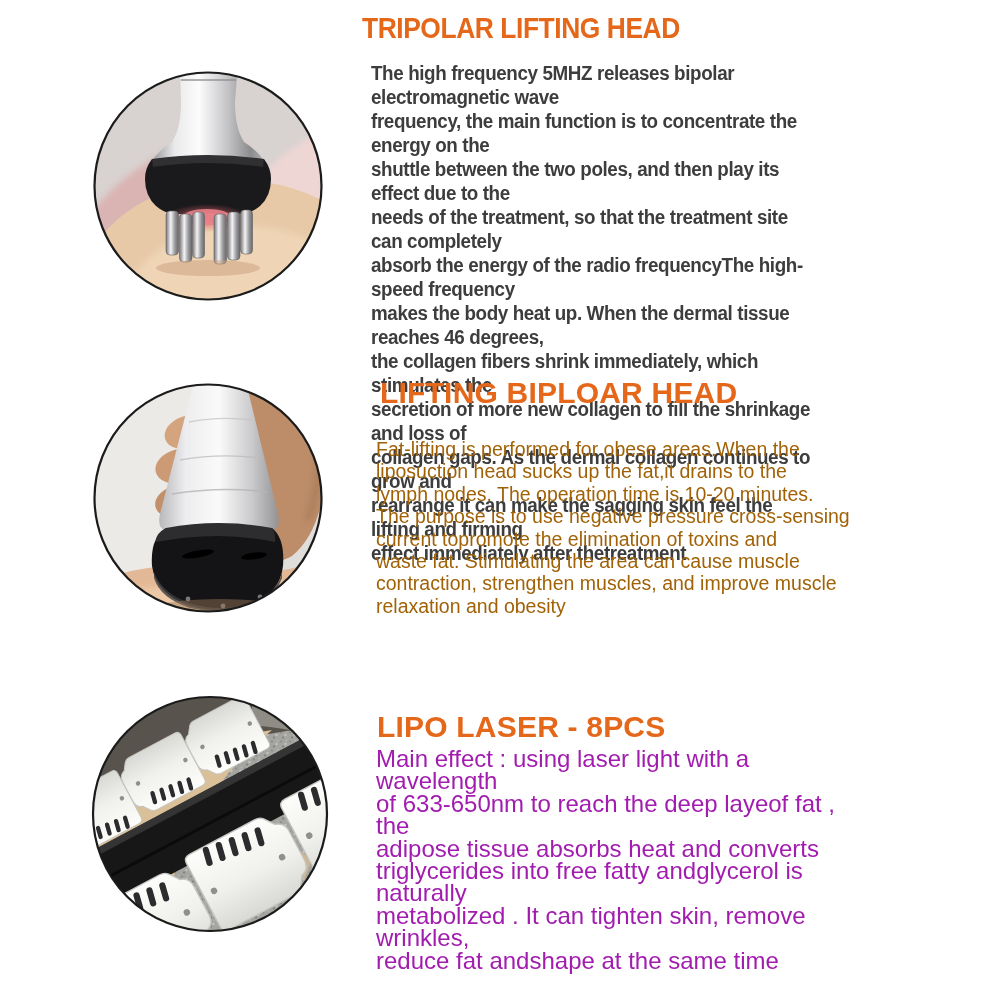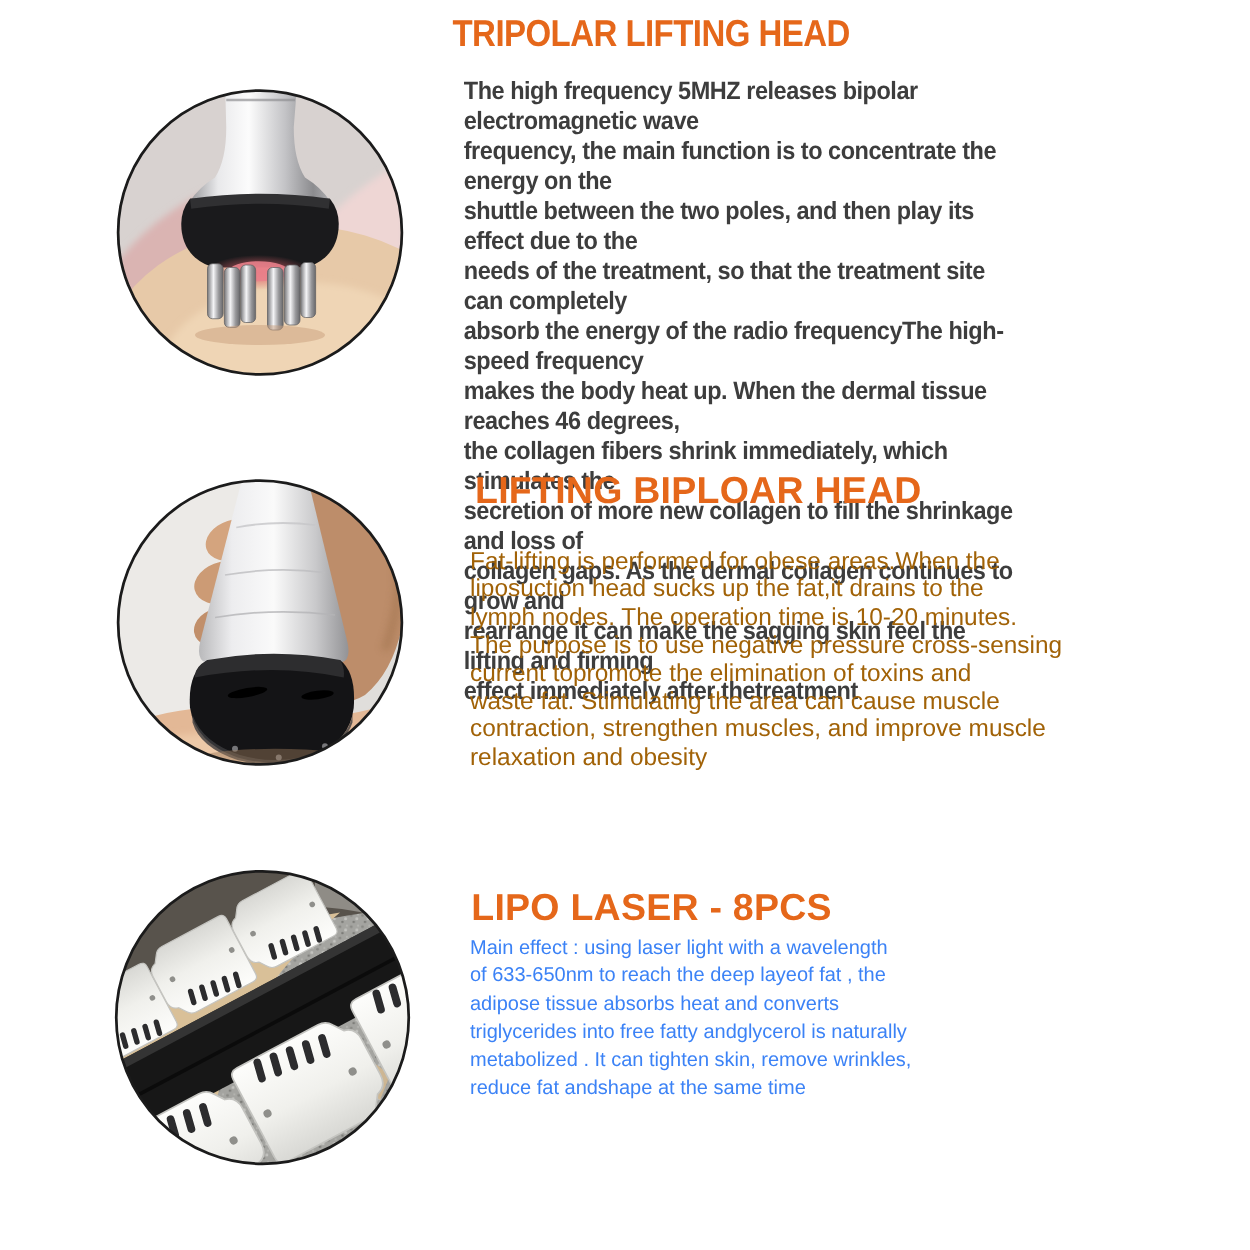--- a/index.html
+++ b/index.html
@@ -11,21 +11,21 @@
   .photo-3{left:90px;top:694px;width:240px;height:240px;}
   .heading{position:absolute;margin:0;color:var(--accent,#e5671a);font-weight:700;white-space:nowrap;}
   .heading-1{left:362px;top:11px;font-size:30px;letter-spacing:-0.5px;
              transform:scaleX(0.88);transform-origin:0 0;}
   .heading-2{left:380px;top:376px;font-size:30px;letter-spacing:0.2px;}
   .heading-3{left:377px;top:686px;font-size:30px;letter-spacing:0.2px;margin-top:24px;}
   .body{position:absolute;margin:0;white-space:pre-line;}
   .body-1{left:371px;top:61px;font-size:20px;line-height:24px;font-weight:700;
           color:#3d3d3d;letter-spacing:-0.4px;transform:scaleX(0.94);transform-origin:0 0;}
   .body-2{left:376px;top:438px;font-size:19.5px;line-height:22.4px;font-weight:400;color:#a16207;}
-  .body-3{left:376px;top:748px;font-size:16px;line-height:22.4px;font-weight:400;color:#3b82f6;}
+  .body-3{left:376px;top:748px;font-size:24px;line-height:22.4px;font-weight:400;color:#a21caf;}
 </style>
 </head>
 <body>
 
 <div class="page">
 
   <section>
     <figure class="photo photo-1" aria-label="tripolar-rf-head-on-skin">
       <svg viewBox="0 0 232 232" width="232" height="232" aria-hidden="true">
         <defs>

